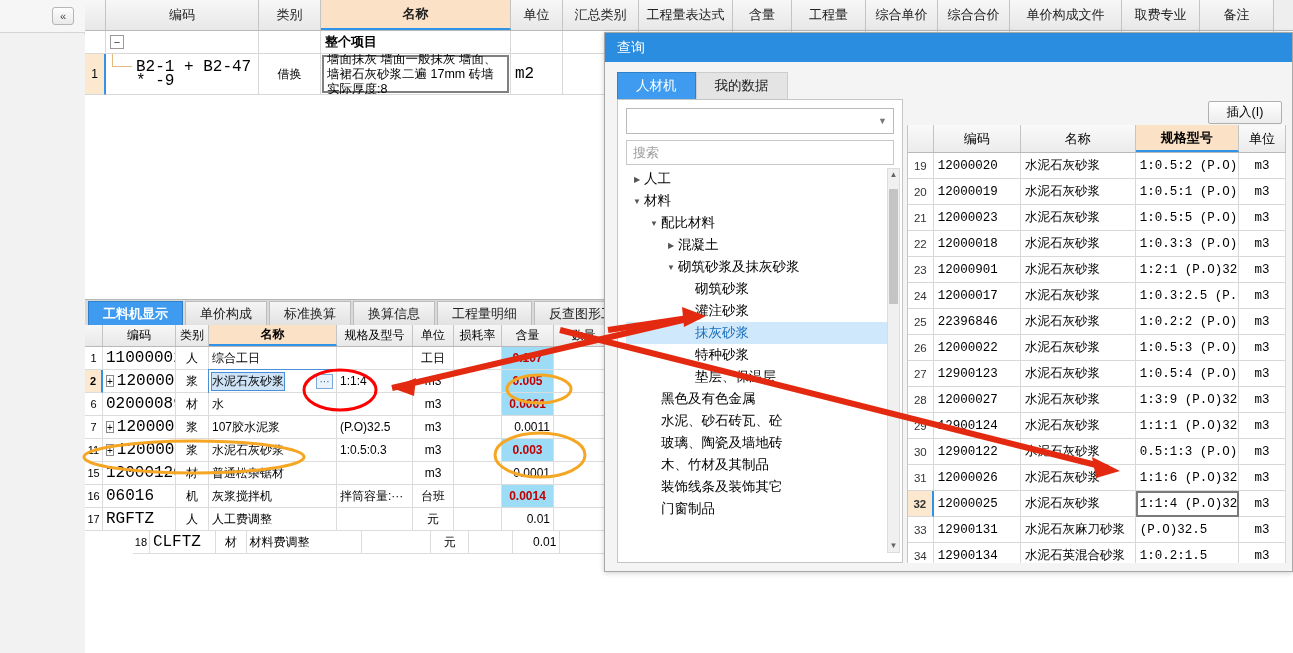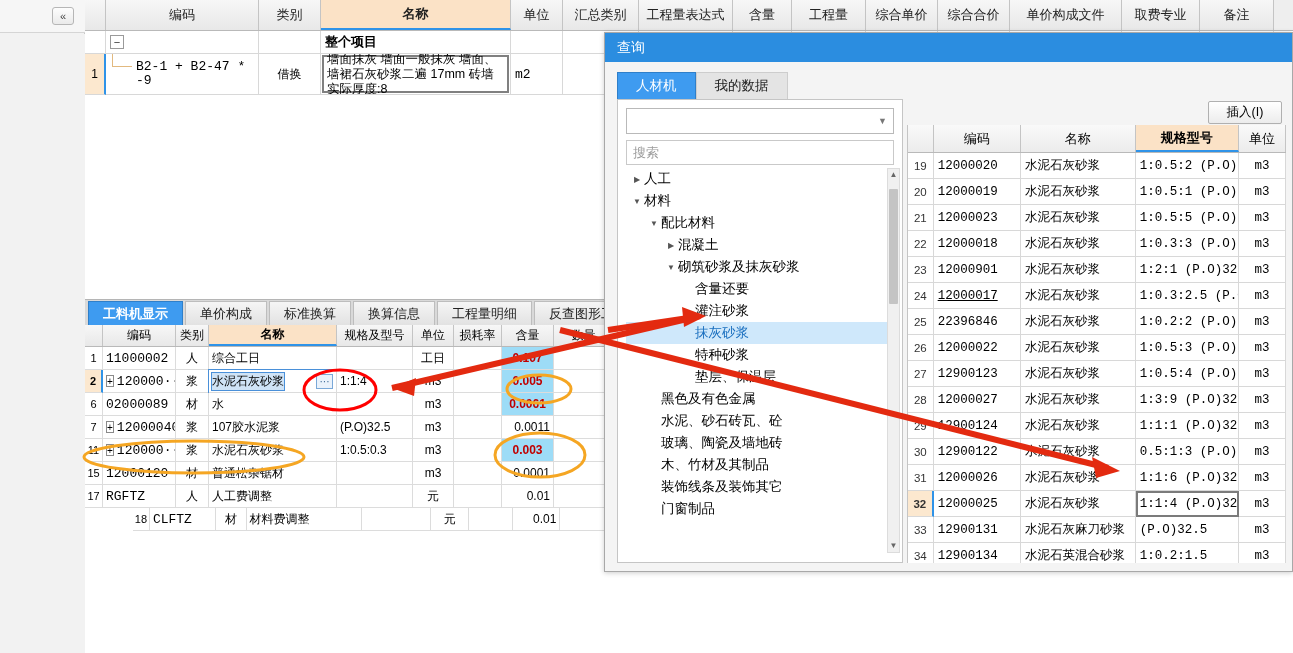--- a/index.html
+++ b/index.html
@@ -48,21 +48,21 @@
     border-bottom:2px solid #2f93e8;
   }
   .hdr-corner { width:21px; background:linear-gradient(#f7f7f7,#e8e8e8); border-right:1px solid #c4c4c4; }
 
   .grid-row { position:absolute; left:0; display:flex; width:1208px; }
   .g-cell { border-right:1px solid #d8d8d8; border-bottom:1px solid #d8d8d8;
             height:100%; display:flex; align-items:center; padding:0 4px;
             background:#fff; overflow:hidden; white-space:nowrap; }
   .g-rownum { width:21px; justify-content:center; background:#fce8cf; font-size:12px; border-right:2px solid #2f93e8;}
   .g-rownum.plain { background:#ffffff; border-right:1px solid #d8d8d8; }
-  .mono { font-family:"Liberation Mono","DejaVu Sans Mono",monospace; font-size:13px; }
+  .mono { font-family:"Liberation Mono","DejaVu Sans Mono",monospace; font-size:16px; }
 
   .tree-minus {
     width:14px; height:14px; border:1px solid #9a9a9a; background:#fff;
     display:inline-flex; align-items:center; justify-content:center;
     font-size:11px; line-height:10px; color:#333; margin-right:2px;
   }
   .elbow { position:absolute; left:27px; top:32px; width:20px; height:33px;
            border-left:1px solid #e2b97f; border-bottom:1px solid #e2b97f; }
   .name-box {
     border:2px solid #808080; background:#fff; padding:1px 3px;
@@ -331,20 +331,33 @@
           </div>
           <div class="c ctr" style="width: 33px;">材</div>
           <div class="c " style="width: 128px;">普通松杂锯材</div>
           <div class="c " style="width: 76px;"></div>
           <div class="c ctr" style="width: 41px;">m3</div>
           <div class="c " style="width: 48px;"></div>
           <div class="c plain-num" style="width: 52px;">0.0001</div>
           <div class="c " style="width: 60px;"></div>
         </div>
         <div class="b-row">
+          <div class="c num" style="width: 18px;">16</div>
+          <div class="c " style="width: 73px;">
+            <span class="mono">06016</span>
+          </div>
+          <div class="c ctr" style="width: 33px;">机</div>
+          <div class="c " style="width: 128px;">灰浆搅拌机</div>
+          <div class="c " style="width: 76px;">拌筒容量:···</div>
+          <div class="c ctr" style="width: 41px;">台班</div>
+          <div class="c " style="width: 48px;"></div>
+          <div class="c hl" style="width: 52px;">0.0014</div>
+          <div class="c " style="width: 60px;"></div>
+        </div>
+        <div class="b-row">
           <div class="c num" style="width: 18px;">17</div>
           <div class="c " style="width: 73px;">
             <span class="mono">RGFTZ</span>
           </div>
           <div class="c ctr" style="width: 33px;">人</div>
           <div class="c " style="width: 128px;">人工费调整</div>
           <div class="c " style="width: 76px;"></div>
           <div class="c ctr" style="width: 41px;">元</div>
           <div class="c " style="width: 48px;"></div>
           <div class="c plain-num" style="width: 52px;">0.01</div>
@@ -400,21 +413,21 @@
             <div class="tnode" style="padding-left: 38px;">
               <span class="tw">▶</span>
               <span>混凝土</span>
             </div>
             <div class="tnode" style="padding-left: 38px;">
               <span class="tw">▼</span>
               <span>砌筑砂浆及抹灰砂浆</span>
             </div>
             <div class="tnode" style="padding-left: 55px;">
               <span class="tw"></span>
-              <span>含量还要</span>
+              <span>砌筑砂浆</span>
             </div>
             <div class="tnode" style="padding-left: 55px;">
               <span class="tw"></span>
               <span>灌注砂浆</span>
             </div>
             <div class="tnode sel" style="padding-left: 55px;">
               <span class="tw"></span>
               <span>抹灰砂浆</span>
             </div>
             <div class="tnode" style="padding-left: 55px;">
@@ -496,21 +509,21 @@
             </div>
             <div class="r-row">
               <div class="c idx" style="width: 26px;">23</div>
               <div class="c mono" style="width: 89px;">12000901</div>
               <div class="c " style="width: 117px;">水泥石灰砂浆</div>
               <div class="c mono spec" style="width: 105px;">1:2:1 (P.O)32.5</div>
               <div class="c ctr mono" style="width: 48px;">m3</div>
             </div>
             <div class="r-row">
               <div class="c idx" style="width: 26px;">24</div>
-              <div class="c mono" style="width: 89px; text-decoration: underline;">12000017</div>
+              <div class="c mono" style="width: 89px;">12000017</div>
               <div class="c " style="width: 117px;">水泥石灰砂浆</div>
               <div class="c mono spec" style="width: 105px;">1:0.3:2.5 (P.O)32.5</div>
               <div class="c ctr mono" style="width: 48px;">m3</div>
             </div>
             <div class="r-row">
               <div class="c idx" style="width: 26px;">25</div>
               <div class="c mono" style="width: 89px;">22396846</div>
               <div class="c " style="width: 117px;">水泥石灰砂浆</div>
               <div class="c mono spec" style="width: 105px;">1:0.2:2 (P.O)32.5</div>
               <div class="c ctr mono" style="width: 48px;">m3</div>

